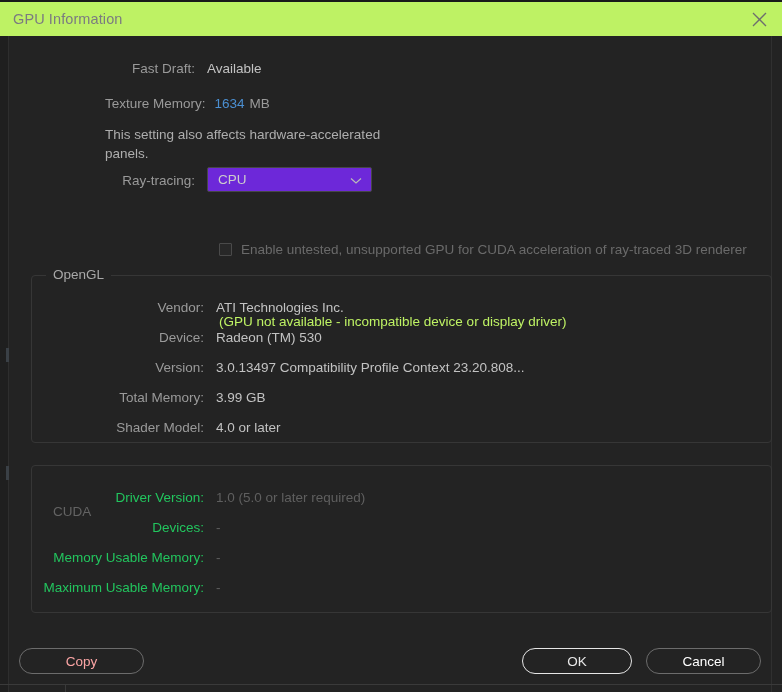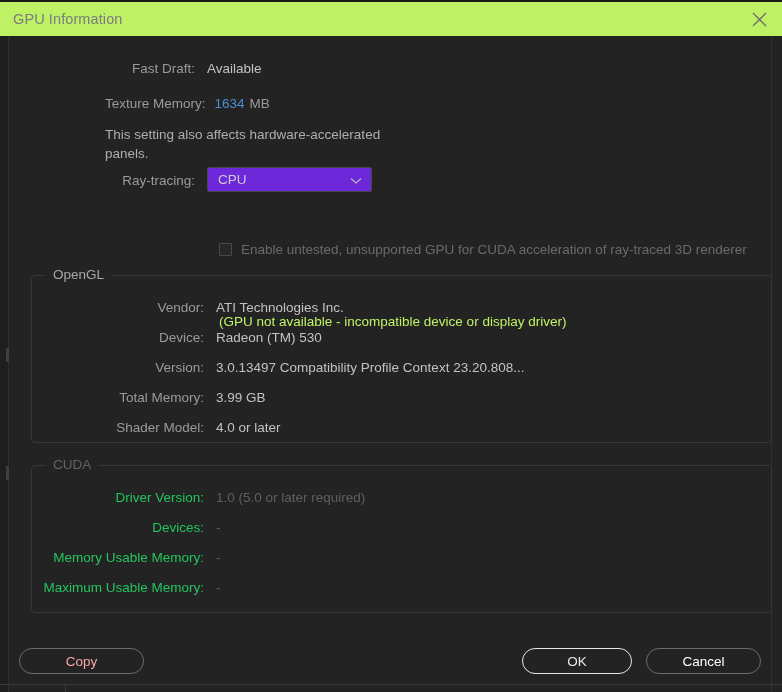--- a/index.html
+++ b/index.html
@@ -187,21 +187,21 @@
   .fs-legend {
     position: absolute;
     top: -9px; left: 14px;
     background: #232323;
     padding: 0 7px;
     font-size: 13.5px;
   }
   #fs-opengl { top: 239px; height: 168px; }
   #fs-cuda   { top: 429px; height: 148px; }
   #fs-opengl .fs-legend { color: #a8a8a8; }
-  #fs-cuda   .fs-legend { color: #636363; }
+  #fs-cuda   .fs-legend { color: #636363; margin-top: 47px; }
 
   .fs-body { padding-top: 22px; }
   .fs-body .row { margin-bottom: 11px; }
   .fs .lbl { width: 184px; }
 
   #fs-cuda .lbl { color: #22c55e; }
   #fs-cuda .val { color: #5f5f5f; }
 
   
   .btnbar {

